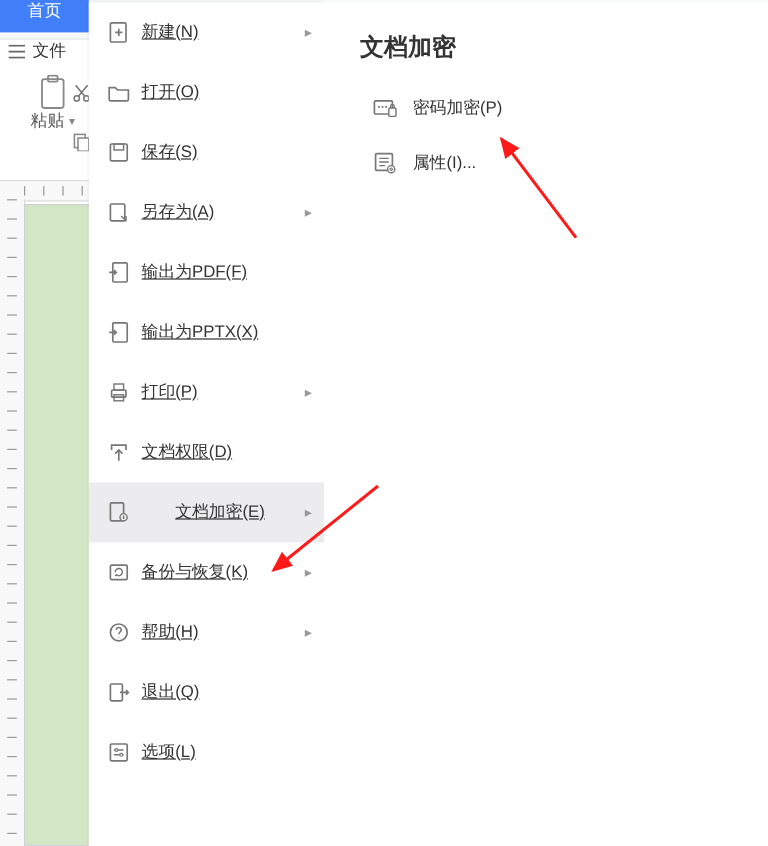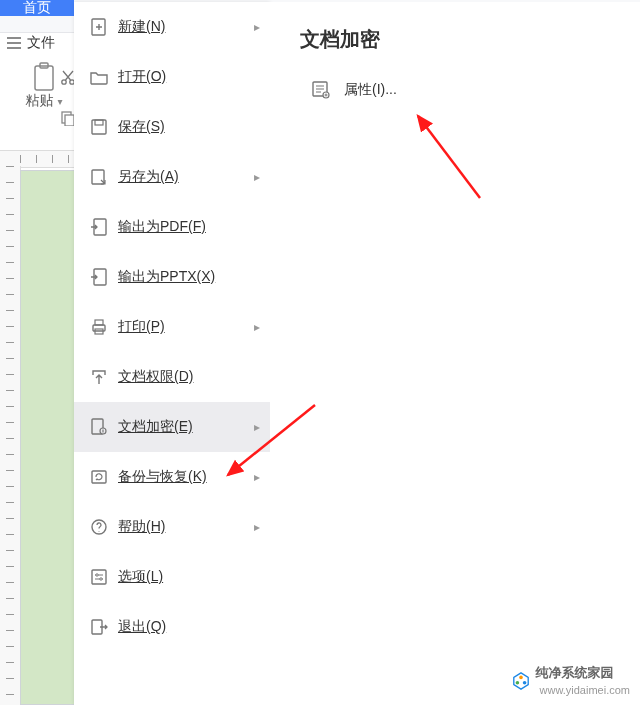--- a/index.html
+++ b/index.html
@@ -24,25 +24,24 @@
     position: absolute;
     left: 0; top: 0;
     width: 100%;
     height: 32px;
     background: #f7f8fa;
     border-bottom: 1px solid #e5e6ea;
   }
   .tab-home {
     position: absolute;
     left: 0; top: 0;
-    width: 74px; height: 16px;
+    width: 74px; height: 27px;
     background: #417ff9;
     color: #fff;
     display: flex;
-    align-items: center;
     justify-content: center;
     font-size: 14px;
   }
   
   .filerow {
     position: absolute;
     left: 0; top: 32px;
     width: 74px;
     height: 22px;
     display: flex;
@@ -124,20 +123,21 @@
   .menu-item {
     height: 50px;
     display: flex;
     align-items: center;
     padding-left: 12px;
     position: relative;
     color: #333;
   }
   .menu-item.active {
     background: #ececef;
+    gap: 28px;
   }
   .menu-item .ico {
     width: 26px;
     display: flex;
     justify-content: center;
     color: #666;
   }
   .menu-item .lbl {
     margin-left: 6px;
     font-size: 14px;
@@ -427,43 +427,54 @@
             <circle cx="10" cy="10" r="7" fill="none" stroke="#777" stroke-width="1.4"></circle>
             <path d="M8 8a2 2 0 1 1 3 1.7c-.8.5-1 1-1 1.8M10 14v.5" fill="none" stroke="#777" stroke-width="1.3"></path>
           </svg>
       </span>
       <span class="lbl">帮助(H)</span>
       <span class="chev">▸</span>
     </div>
     <div class="menu-item">
       <span class="ico">
         <svg width="20" height="20" viewBox="0 0 20 20">
+            <rect x="3" y="3" width="10" height="14" rx="1" fill="none" stroke="#777" stroke-width="1.4"></rect>
+            <path d="M11 10h7m-2-2 2 2-2 2" fill="none" stroke="#777" stroke-width="1.3"></path>
+          </svg>
+      </span>
+      <span class="lbl">退出(Q)</span>
+    </div>
+    <div class="menu-item">
+      <span class="ico">
+        <svg width="20" height="20" viewBox="0 0 20 20">
             <rect x="3" y="3" width="14" height="14" rx="1" fill="none" stroke="#777" stroke-width="1.4"></rect>
             <path d="M6 8h8M6 12h8" stroke="#777" stroke-width="1.2"></path>
             <circle cx="8" cy="8" r="1.2" fill="#fff" stroke="#777"></circle>
             <circle cx="12" cy="12" r="1.2" fill="#fff" stroke="#777"></circle>
           </svg>
       </span>
       <span class="lbl">选项(L)</span>
     </div>
-    <div class="menu-item">
-      <span class="ico">
-        <svg width="20" height="20" viewBox="0 0 20 20">
-            <rect x="3" y="3" width="10" height="14" rx="1" fill="none" stroke="#777" stroke-width="1.4"></rect>
-            <path d="M11 10h7m-2-2 2 2-2 2" fill="none" stroke="#777" stroke-width="1.3"></path>
-          </svg>
-      </span>
-      <span class="lbl">退出(Q)</span>
-    </div>
   </div>
 
   <div class="submenu">
     <div class="submenu-header">文档加密</div>
 
 
+    <div class="sub-item">
+      <span class="ico">
+        <svg width="22" height="22" viewBox="0 0 22 22">
+            <rect x="2" y="5" width="15" height="11" rx="1" fill="none" stroke="#777" stroke-width="1.4"></rect>
+            <path d="M5 10h1.5M8 10h1.5M11 10h1.5" stroke="#777" stroke-width="1.4"></path>
+            <rect x="14" y="11" width="6" height="7" rx="1" fill="#fff" stroke="#777" stroke-width="1.2"></rect>
+            <path d="M15.5 11v-1.5a1.5 1.5 0 0 1 3 0V11" fill="none" stroke="#777" stroke-width="1.1"></path>
+          </svg>
+      </span>
+      <span class="lbl">密码加密(P)</span>
+    </div>
 
     <div class="sub-item">
       <span class="ico">
         <svg width="22" height="22" viewBox="0 0 22 22">
             <rect x="3" y="3" width="14" height="14" rx="1" fill="none" stroke="#777" stroke-width="1.4"></rect>
             <path d="M6 7h8M6 10h8M6 13h5" stroke="#777" stroke-width="1.2"></path>
             <circle cx="16" cy="16" r="3" fill="#fff" stroke="#777" stroke-width="1.2"></circle>
             <circle cx="16" cy="16" r="1" fill="none" stroke="#777" stroke-width="1"></circle>
           </svg>
       </span>
@@ -481,26 +492,14 @@
   </svg>
   <svg class="arrow" style="left:410px; top:108px" width="75" height="95" viewBox="0 0 75 95">
     <defs>
         <marker id="ah2" markerWidth="8" markerHeight="8" refX="6" refY="3" orient="auto">
           <path d="M0 0 L7 3 L0 6 Z" fill="#ff1a1a"></path>
         </marker>
       </defs>
     <path d="M70 90 L8 8" stroke="#ff1a1a" stroke-width="2.5" fill="none" marker-end="url(#ah2)"></path>
   </svg>
 
-  <div class="watermark">
-    <svg class="wm-logo" viewBox="0 0 20 20">
-      <path d="M10 1 L18 6 V14 L10 19 L2 14 V6 Z" fill="none" stroke="#1e88e5" stroke-width="1.5"></path>
-      <circle cx="10" cy="6" r="2" fill="#ff9800"></circle>
-      <circle cx="6" cy="12" r="2" fill="#4caf50"></circle>
-      <circle cx="14" cy="12" r="2" fill="#1e88e5"></circle>
-    </svg>
-    <div>
-      <span style="font-weight:bold">纯净系统家园</span><br>
-      <span class="url">www.yidaimei.com</span>
-    </div>
-  </div>
 
 </div>
 
 </body></html>

